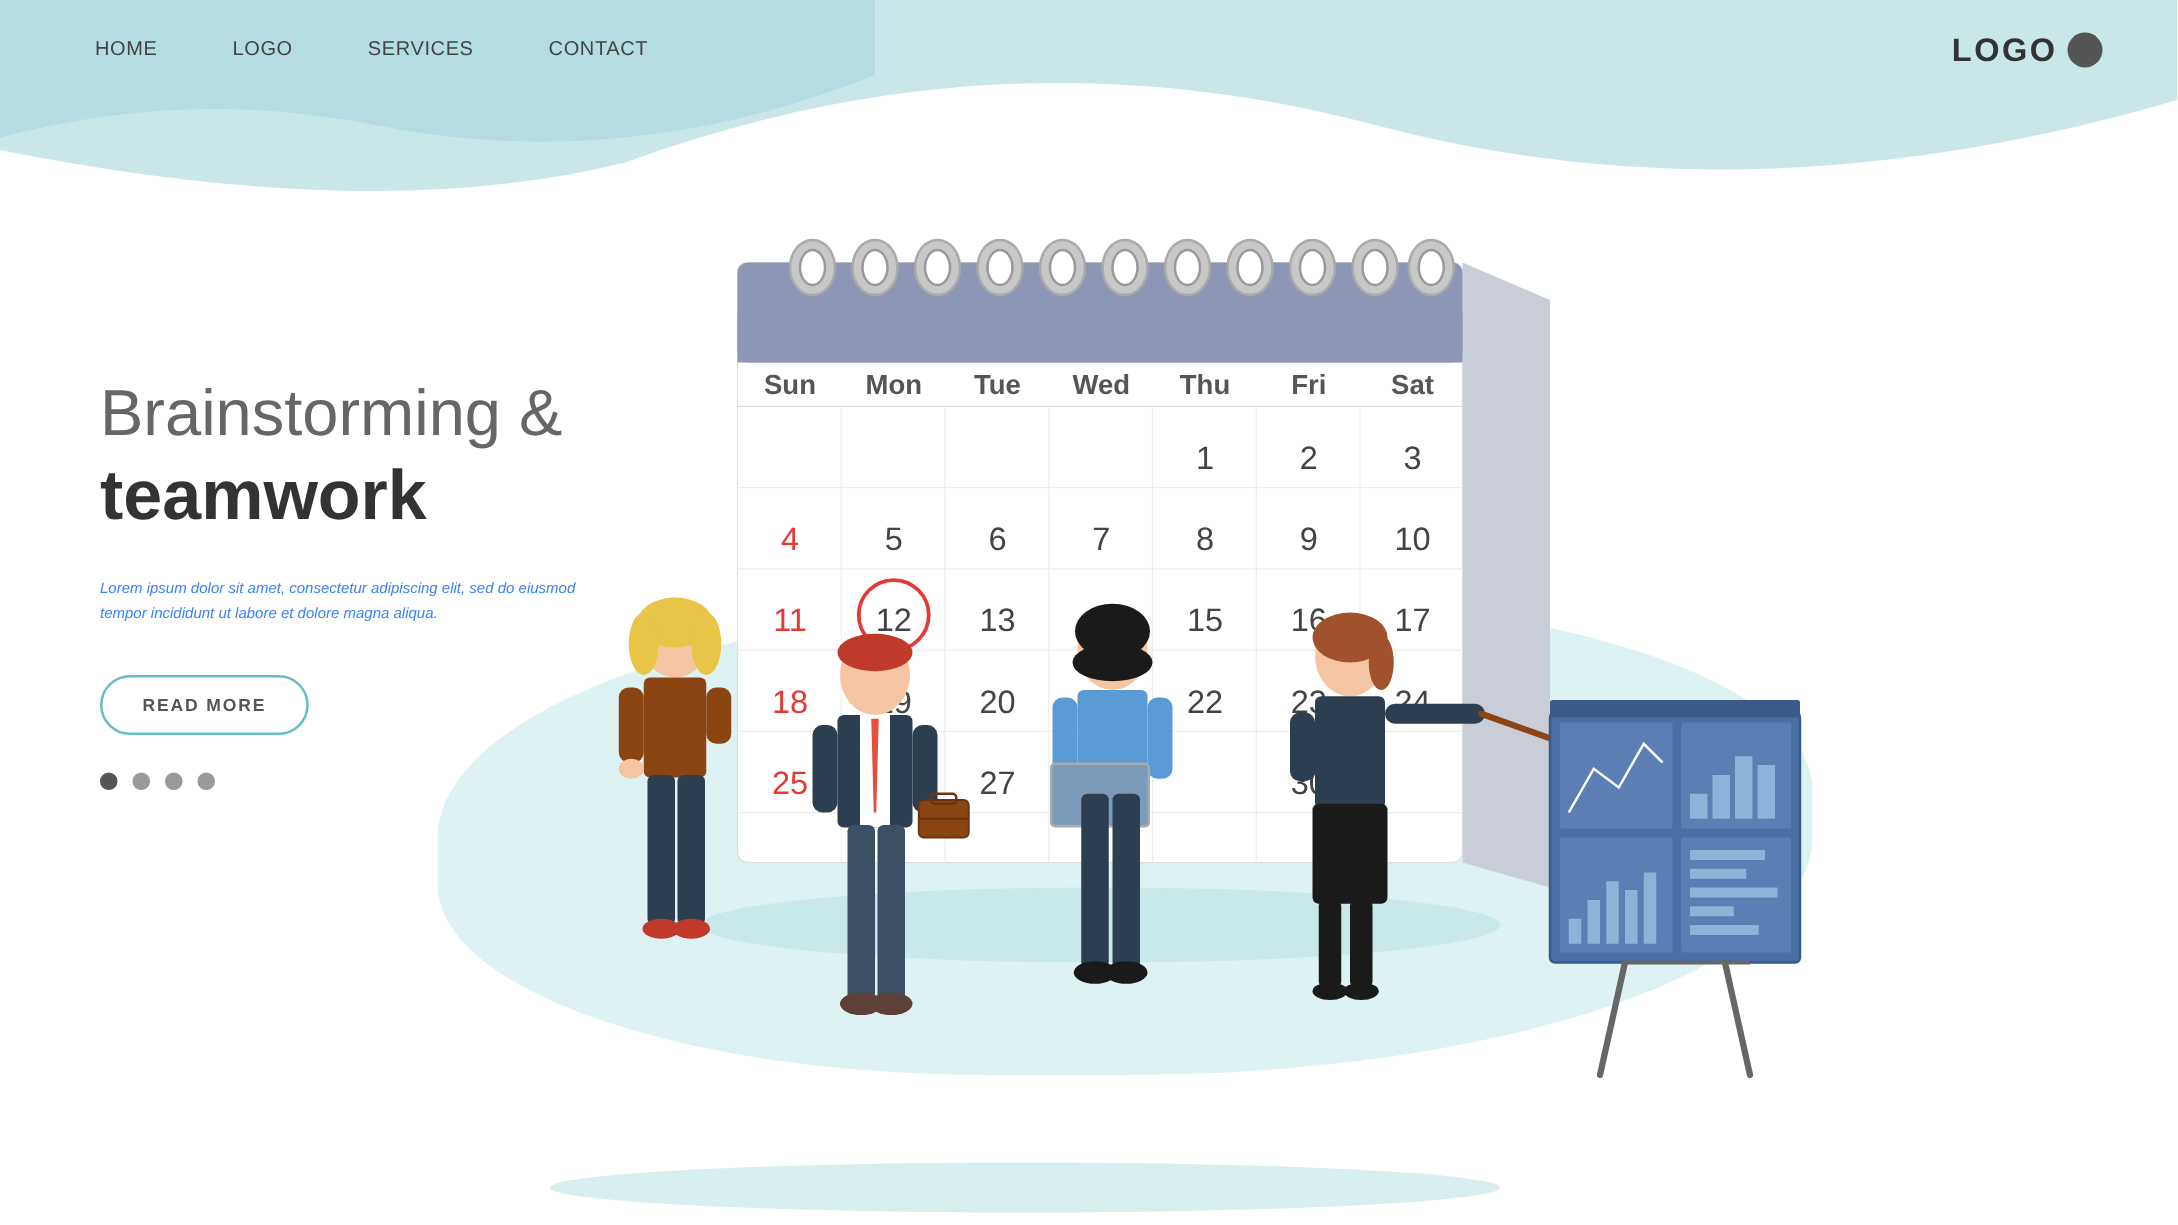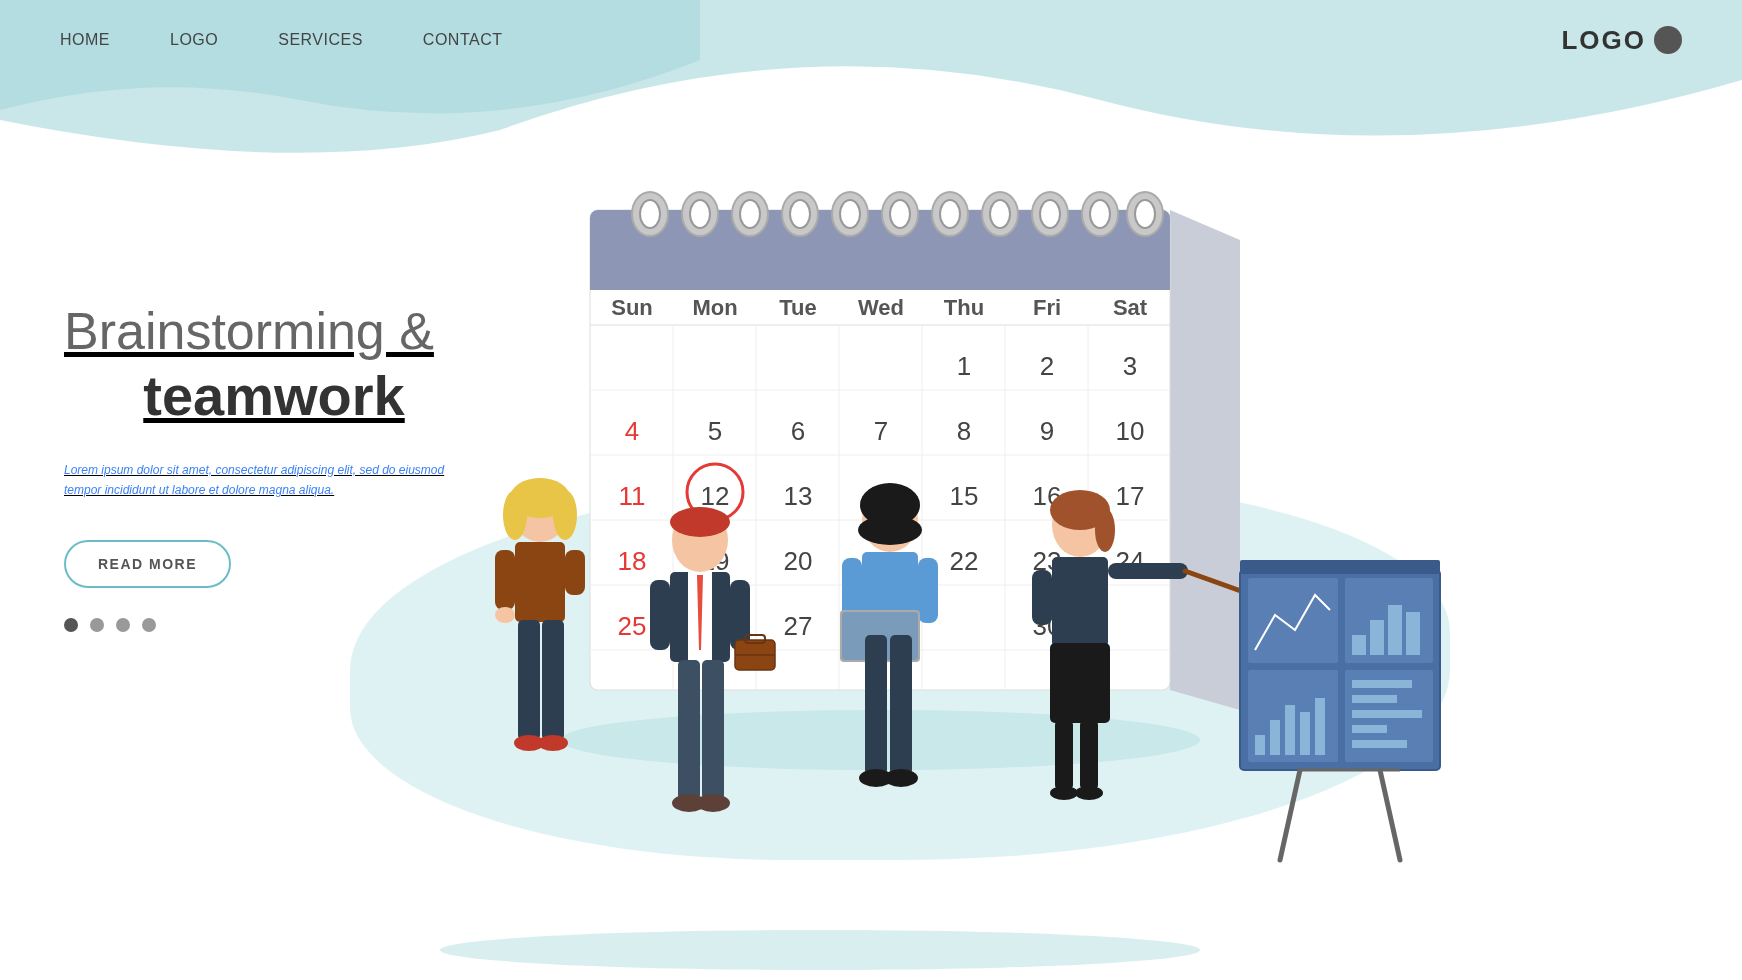--- a/index.html
+++ b/index.html
@@ -20,21 +20,21 @@
       background: #c8eaed;
       border-radius: 50% 40% 50% 40%;
       z-index: 0;
       opacity: 0.6;
     }
 
     
     nav {
       position: absolute;
       top: 0;
-      left: 0;
+      left: 16px;
       right: 0;
       height: 80px;
       display: flex;
       align-items: center;
       padding: 0 60px;
       z-index: 10;
     }
     .nav-links {
       display: flex;
       gap: 60px;
@@ -72,36 +72,34 @@
       top: 80px;
       left: 0;
       right: 0;
       bottom: 0;
       z-index: 5;
     }
 
     
     .left-section {
       position: absolute;
-      left: 64px;
+      left: 80px;
       top: 220px;
       width: 420px;
-      text-decoration: underline;
     }
     .headline {
       font-size: 52px;
       font-weight: 300;
       color: #666;
       line-height: 1.2;
     }
     .headline-bold {
       font-size: 56px;
       font-weight: 700;
       color: #333;
-      text-align: center;
     }
     .description {
       margin-top: 30px;
       font-size: 12px;
       color: #3b82f6;
       line-height: 1.7;
       font-style: italic;
     }
     .read-more-btn {
       margin-top: 40px;

